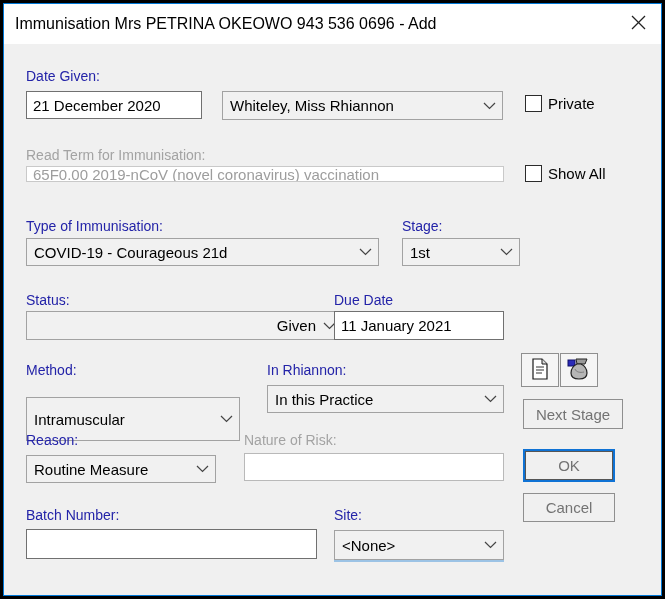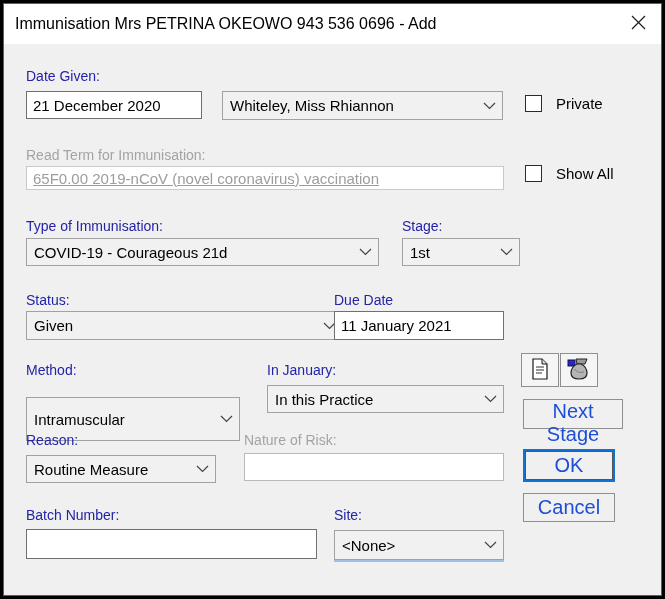--- a/index.html
+++ b/index.html
@@ -38,57 +38,57 @@
 
   .combo{
     position:absolute; background:#f1f1f1; border:1px solid #a2a2a2;
     display:flex; align-items:center; font-size:15px; color:#000;
     padding-left:7px; cursor:default;
   }
   .combo .combo-text{ flex:1; white-space:nowrap; overflow:hidden; }
   .combo .chev{ width:26px; display:flex; align-items:center; justify-content:center; }
   .combo.focused{ box-shadow:0 2px 0 0 #9cc3e5; }
 
-  .checkrow{ position:absolute; display:flex; align-items:flex-start; gap:14px; }
+  .checkrow{ position:absolute; display:flex; align-items:flex-start; gap:6px; }
   .checkbox{ width:17px; height:17px; background:#fff; border:1px solid #2b2b2b; }
   .checklabel{ font-size:15px; color:#000; }
 
   .btn{
     position:absolute; background:#f0f0f0; border:1px solid #8f8f8f;
-    font-family:"Liberation Sans", sans-serif; font-size:20px; color:#1d4ed8;
+    font-family:"Liberation Sans", sans-serif; font-size:15px; color:#737373;
     cursor:pointer;
   }
   .btn.default{
     border:2px solid #0f72d4;
     box-shadow: inset 0 0 0 1px #555;
   }
   .iconbtn{
     position:absolute; width:38px; height:34px; background:#f5f5f5;
     border:1px solid #8f8f8f; display:flex; align-items:center; justify-content:center;
     cursor:pointer;
   }
 
   
   #lbl-date-given   { left:22px;  top:24px; }
   #inp-date-given   { left:22px;  top:47px;  width:176px; height:28px; }
   #lbl-given-by     { left:218px; top:24px;margin-top:32px; }
   #cmb-given-by     { left:218px; top:47px;  width:281px; height:29px; }
   #chk-private      { left:521px; top:51px; }
 
   #lbl-read-term    { left:22px;  top:103px; }
-  #inp-read-term    { left:22px;  top:122px; width:478px; height:24px;text-decoration:underline; }
+  #inp-read-term    { left:22px;  top:122px; width:478px; height:16px; }
   #chk-show-all     { left:521px; top:121px; }
 
   #lbl-type         { left:22px;  top:174px; }
   #cmb-type         { left:22px;  top:194px; width:353px; height:28px; }
   #lbl-stage        { left:398px; top:174px; }
   #cmb-stage        { left:398px; top:194px; width:118px; height:28px; }
 
   #lbl-status       { left:22px;  top:248px; }
-  #cmb-status       { left:22px;  top:267px; width:317px; height:29px; }
+  #cmb-status       { left:22px;  top:267px; width:317px; height:29px;text-align:right; }
   #lbl-due-date     { left:330px; top:248px; }
   #inp-due-date     { left:330px; top:267px; width:170px; height:29px; }
 
   #lbl-method       { left:22px;  top:318px; }
   #cmb-method       { left:22px;  top:341px; width:214px; height:44px;margin-top:12px; }
   #lbl-in-practice  { left:263px; top:318px; }
   #cmb-in-practice  { left:263px; top:341px; width:237px; height:28px; }
   #btn-icon-doc     { left:517px; top:309px; }
   #btn-icon-bag     { left:556px; top:309px; }
   #btn-next-stage   { left:519px; top:355px; width:100px; height:30px; }
@@ -186,21 +186,21 @@
     <span class="lbl" id="lbl-method">Method:</span>
     <div class="combo" id="cmb-method">
       <span class="combo-text">Intramuscular</span>
       <span class="chev">
           <svg width="13" height="8" viewBox="0 0 13 8">
             <polyline points="1,1 6.5,6.5 12,1" fill="none" stroke="#454545" stroke-width="1.2"></polyline>
           </svg>
         </span>
     </div>
 
-    <span class="lbl" id="lbl-in-practice">In January:</span>
+    <span class="lbl" id="lbl-in-practice">In Rhiannon:</span>
     <div class="combo" id="cmb-in-practice">
       <span class="combo-text">In this Practice</span>
       <span class="chev">
           <svg width="13" height="8" viewBox="0 0 13 8">
             <polyline points="1,1 6.5,6.5 12,1" fill="none" stroke="#454545" stroke-width="1.2"></polyline>
           </svg>
         </span>
     </div>
 
     <button class="iconbtn" id="btn-icon-doc">

